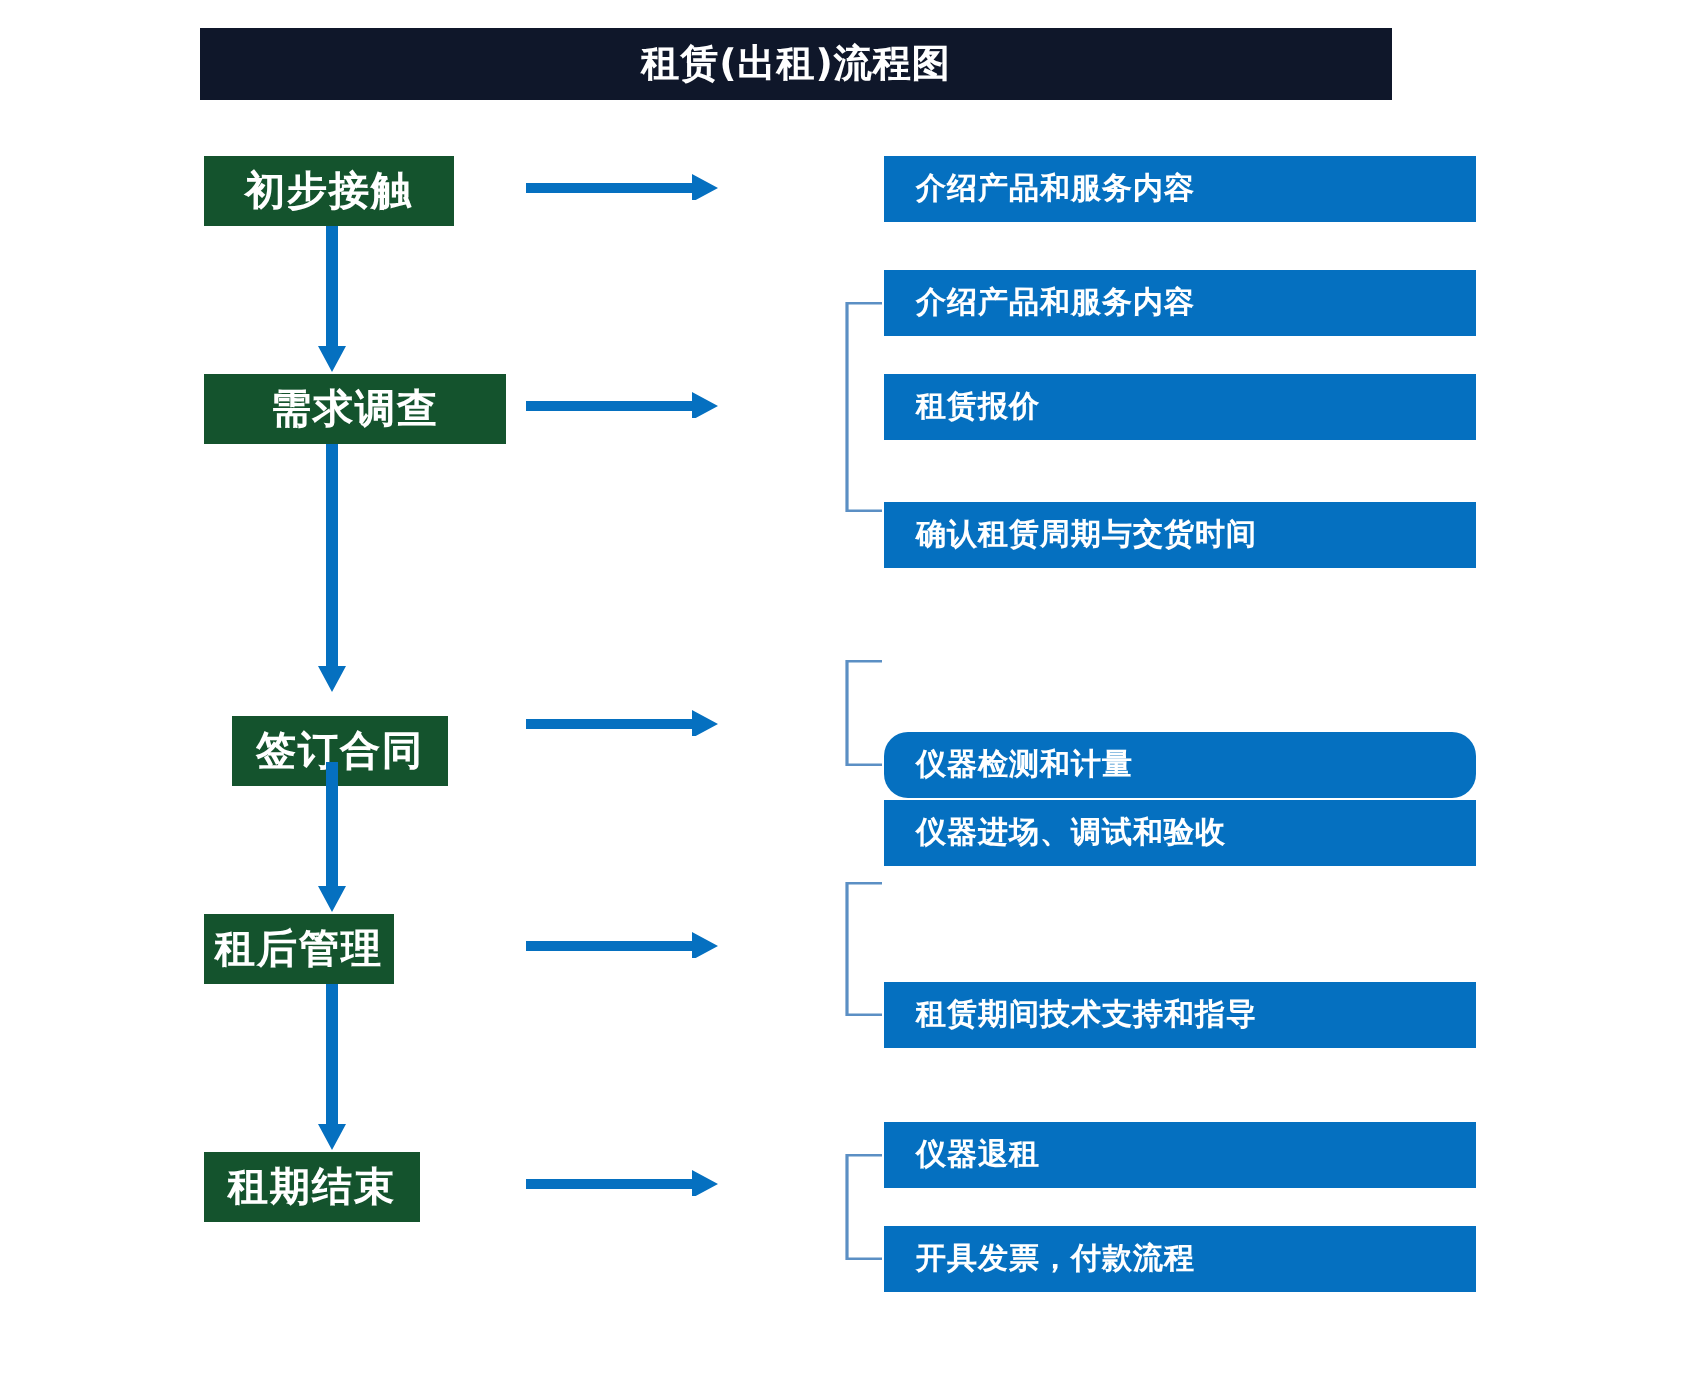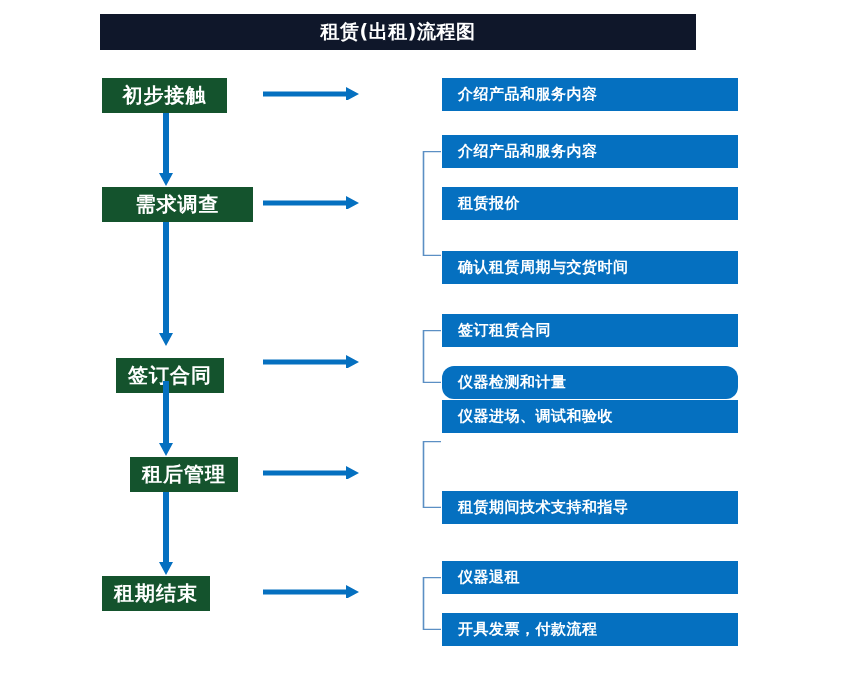--- a/index.html
+++ b/index.html
@@ -117,26 +117,25 @@
     <svg class="v-arrow" width="18" height="124" style="left: 157px; top: 222px;">
       <path d="M6,0 H12 V111 H16 L9,124 L2,111 H6 Z" fill="#0570c0"></path>
     </svg>
     <div class="stage-box" style="left: 116px; top: 346px; width: 108px; margin-top: 12px;">签订合同</div>
     <svg class="h-arrow" width="96" height="16" style="left: 263px; top: 354px;">
       <path d="M0,5.5 H83 V1 L96,8 L83,15 V10.5 H0 Z" fill="#0570c0"></path>
     </svg>
     <svg class="bracket" width="20" height="53" style="left: 422px; top: 330px;">
       <path d="M19,0.5 H1.5 V52.5 H19" fill="none" stroke="#5b8fc4" stroke-width="1.6"></path>
     </svg>
-    <div class="detail-box" style="top: 314px;">签订租赁合同</div>
     <div class="detail-box" style="top: 366px; border-radius: 12px;">仪器检测和计量</div>
     <svg class="v-arrow" width="18" height="75" style="left: 157px; top: 381px;">
       <path d="M6,0 H12 V62 H16 L9,75 L2,62 H6 Z" fill="#0570c0"></path>
     </svg>
-    <div class="stage-box" style="left: 102px; top: 457px; width: 108px; margin-left: 28px;">租后管理</div>
+    <div class="stage-box" style="left: 102px; top: 457px; width: 95px;">租后管理</div>
     <svg class="h-arrow" width="96" height="16" style="left: 263px; top: 465px;">
       <path d="M0,5.5 H83 V1 L96,8 L83,15 V10.5 H0 Z" fill="#0570c0"></path>
     </svg>
     <svg class="bracket" width="20" height="67" style="left: 422px; top: 441px;">
       <path d="M19,0.5 H1.5 V66.5 H19" fill="none" stroke="#5b8fc4" stroke-width="1.6"></path>
     </svg>
     <div class="detail-box" style="top: 400px;">仪器进场、调试和验收</div>
     <div class="detail-box" style="top: 491px;">租赁期间技术支持和指导</div>
     <svg class="v-arrow" width="18" height="83" style="left: 157px; top: 492px;">
       <path d="M6,0 H12 V70 H16 L9,83 L2,70 H6 Z" fill="#0570c0"></path>

